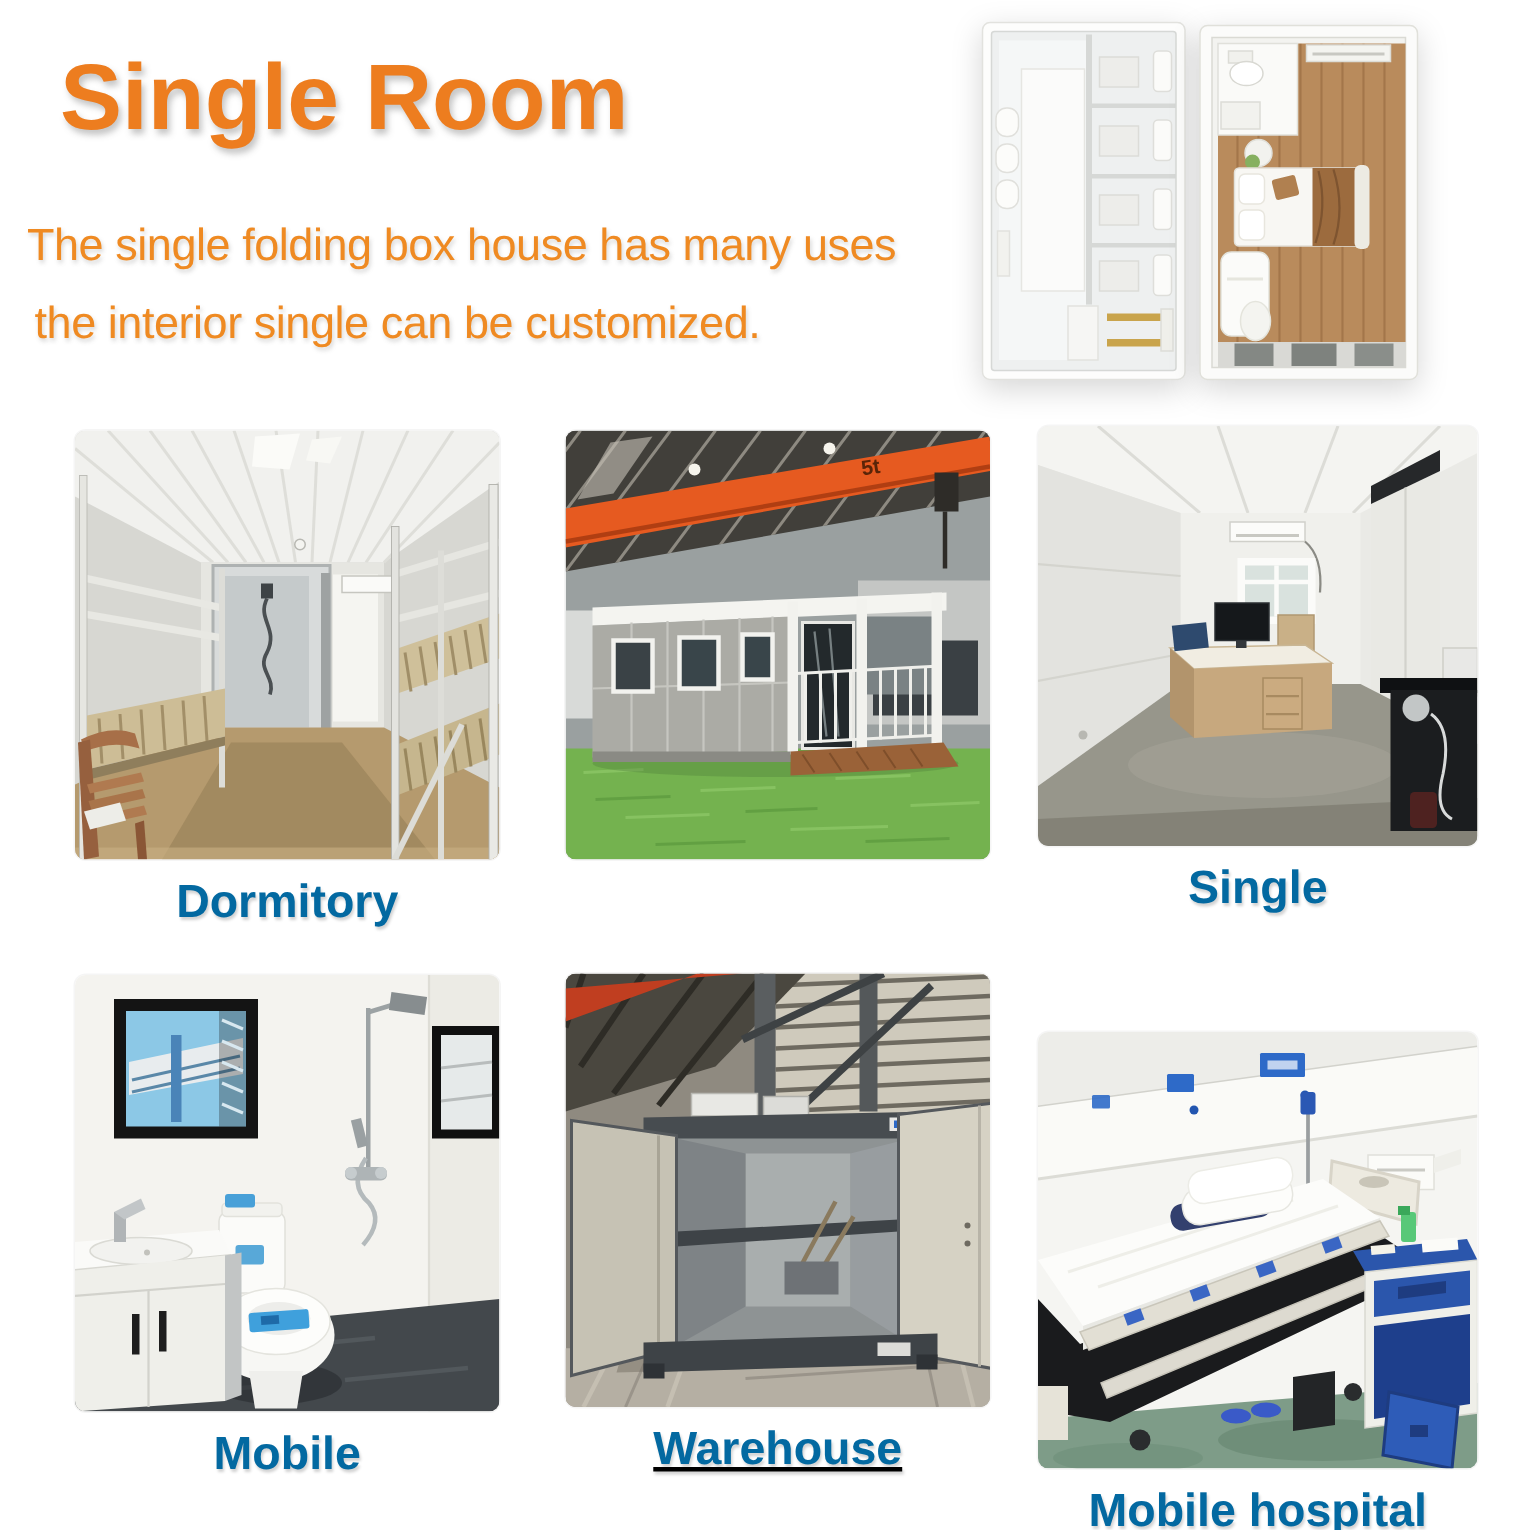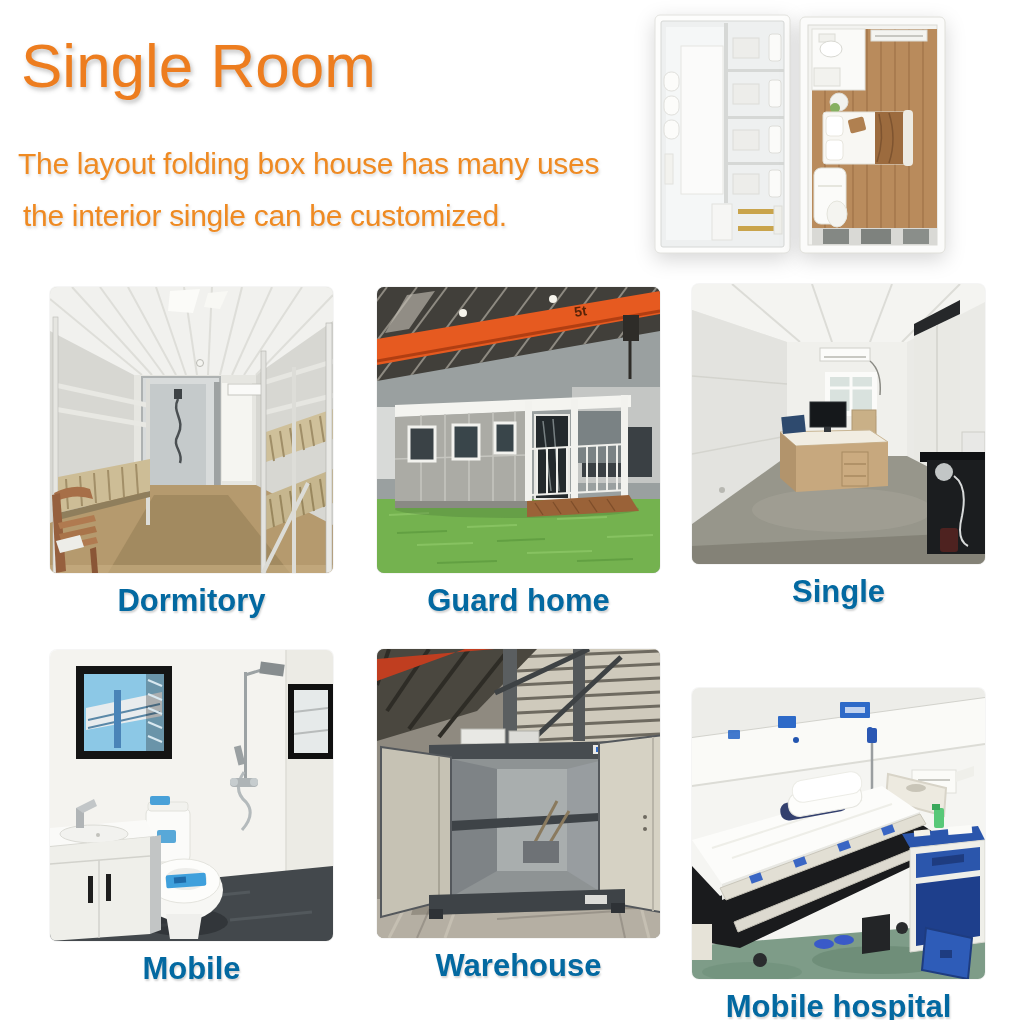--- a/index.html
+++ b/index.html
@@ -2,22 +2,22 @@
 <html><head>
 <meta charset="utf-8">
 <style>
   html,body{margin:0;padding:0;background:#ffffff;}
   .canvas{
     position:relative;width:1020px;height:1020px;background:#ffffff;
     font-family:"Liberation Sans", sans-serif;overflow:hidden;
   }
   
   .title{
-    position:absolute;left:21px;top:30px;margin:0;
-    font-size:62px;font-weight:400;letter-spacing:0px;
+    position:absolute;left:40px;top:30px;margin:0;
+    font-size:62px;font-weight:700;letter-spacing:0px;
     color:#ED7D1F;text-shadow:2px 3px 4px rgba(90,90,90,.35);
     white-space:nowrap;
   }
   .subtitle{
     position:absolute;left:18px;top:138px;margin:0;width:660px;
     font-size:30px;font-weight:400;line-height:52px;letter-spacing:-0.3px;
     color:#EF8A22;text-shadow:1px 2px 3px rgba(120,120,120,.30);
   }
   .subtitle .l2{display:block;padding-left:5px;}
   
@@ -33,21 +33,21 @@
     font-size:31px;font-weight:700;color:#0369a1;letter-spacing:0px;
     text-shadow:1px 2px 2px rgba(0,0,0,.18);
   }
 </style>
 </head>
 <body>
 
 <div class="canvas">
 
   <h1 class="title">Single Room</h1>
-  <p class="subtitle"><span>The layout folding box house has many uses</span><span class="l2">the interior single can be customized.</span></p>
+  <p class="subtitle"><span>The single folding box house has many uses</span><span class="l2">the interior single can be customized.</span></p>
 
   <div class="plan" style="left:654px;top:14px;">
     <svg width="137" height="240" viewBox="0 0 137 240">
       <rect x="1" y="1" width="135" height="238" rx="5" fill="#FDFDFC" stroke="#E2E2DE"></rect>
       <rect x="7" y="7" width="123" height="226" rx="2" fill="#EEF0F0" stroke="#D6D8D6"></rect>
       <rect x="12" y="13" width="58" height="213" fill="#F5F7F7"></rect>
       <rect x="27" y="32" width="42" height="148" fill="#FBFBFA" stroke="#E6E6E2"></rect>
       <rect x="10" y="58" width="15" height="19" rx="7" fill="#FCFCFA" stroke="#E0E0DC"></rect>
       <rect x="10" y="82" width="15" height="19" rx="7" fill="#FCFCFA" stroke="#E0E0DC"></rect>
       <rect x="10" y="106" width="15" height="19" rx="7" fill="#FCFCFA" stroke="#E0E0DC"></rect>
@@ -304,21 +304,20 @@
       <g stroke="#7E4E2A" stroke-width="1.3">
         <line x1="158" y1="216" x2="166" y2="228"></line>
             <line x1="176" y1="215" x2="184" y2="227"></line>
         <line x1="194" y1="214" x2="202" y2="226"></line>
             <line x1="212" y1="213" x2="220" y2="225"></line>
         <line x1="230" y1="212" x2="238" y2="224"></line>
       </g>
       <rect x="18" y="214" width="132" height="7" fill="#8A8A84"></rect>
     </svg>
     </span>
-    <figcaption>Guard home</figcaption>
   </figure>
 
   <figure class="card" style="left:692px;top:284px;width:293px;">
     <span class="ph">
     <svg width="293" height="280" viewBox="0 0 293 280">
       <rect width="293" height="280" fill="#EAEAE6"></rect>
       <polygon points="0,0 293,0 293,18 215,58 95,58 0,26" fill="#F4F4F1"></polygon>
       <g stroke="#DCDCD7" stroke-width="2">
         <line x1="40" y1="0" x2="108" y2="58"></line>
             <line x1="120" y1="0" x2="140" y2="58"></line>
@@ -436,21 +435,21 @@
       <polygon points="100,187 111,185 111,280 100,284" fill="#C2C5C5"></polygon>
       <line x1="0" y1="214" x2="100" y2="206" stroke="#D2D2CC" stroke-width="1.5"></line>
       <line x1="49" y1="210" x2="49" y2="288" stroke="#D2D2CC" stroke-width="1.5"></line>
       <rect x="38" y="226" width="5" height="27" fill="#1E1E1E"></rect>
       <rect x="56" y="224" width="5" height="27" fill="#1E1E1E"></rect>
     </svg>
     </span>
     <figcaption>Mobile</figcaption>
   </figure>
 
-  <figure class="card" style="left:377px;top:649px;width:283px;">
+  <figure class="card" style="left:377px;top:649px;width:283px;text-decoration:underline;">
     <span class="ph">
     <svg width="283" height="289" viewBox="0 0 283 289">
       <rect width="283" height="289" fill="#8F8A80"></rect>
 
       <rect x="140" y="0" width="143" height="96" fill="#CFCABC"></rect>
       <g stroke="#6E6A60" stroke-width="3">
         <line x1="140" y1="8" x2="283" y2="2"></line>
             <line x1="140" y1="22" x2="283" y2="15"></line>
         <line x1="140" y1="36" x2="283" y2="29"></line>
             <line x1="140" y1="50" x2="283" y2="43"></line>

